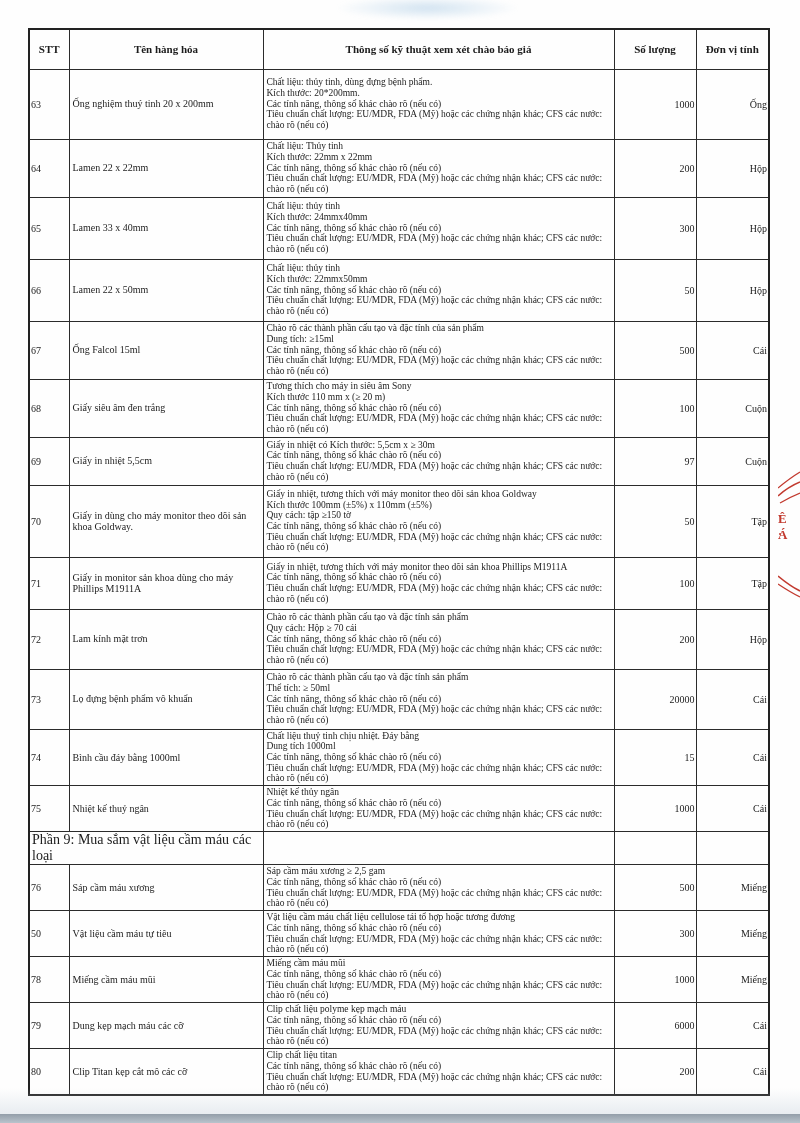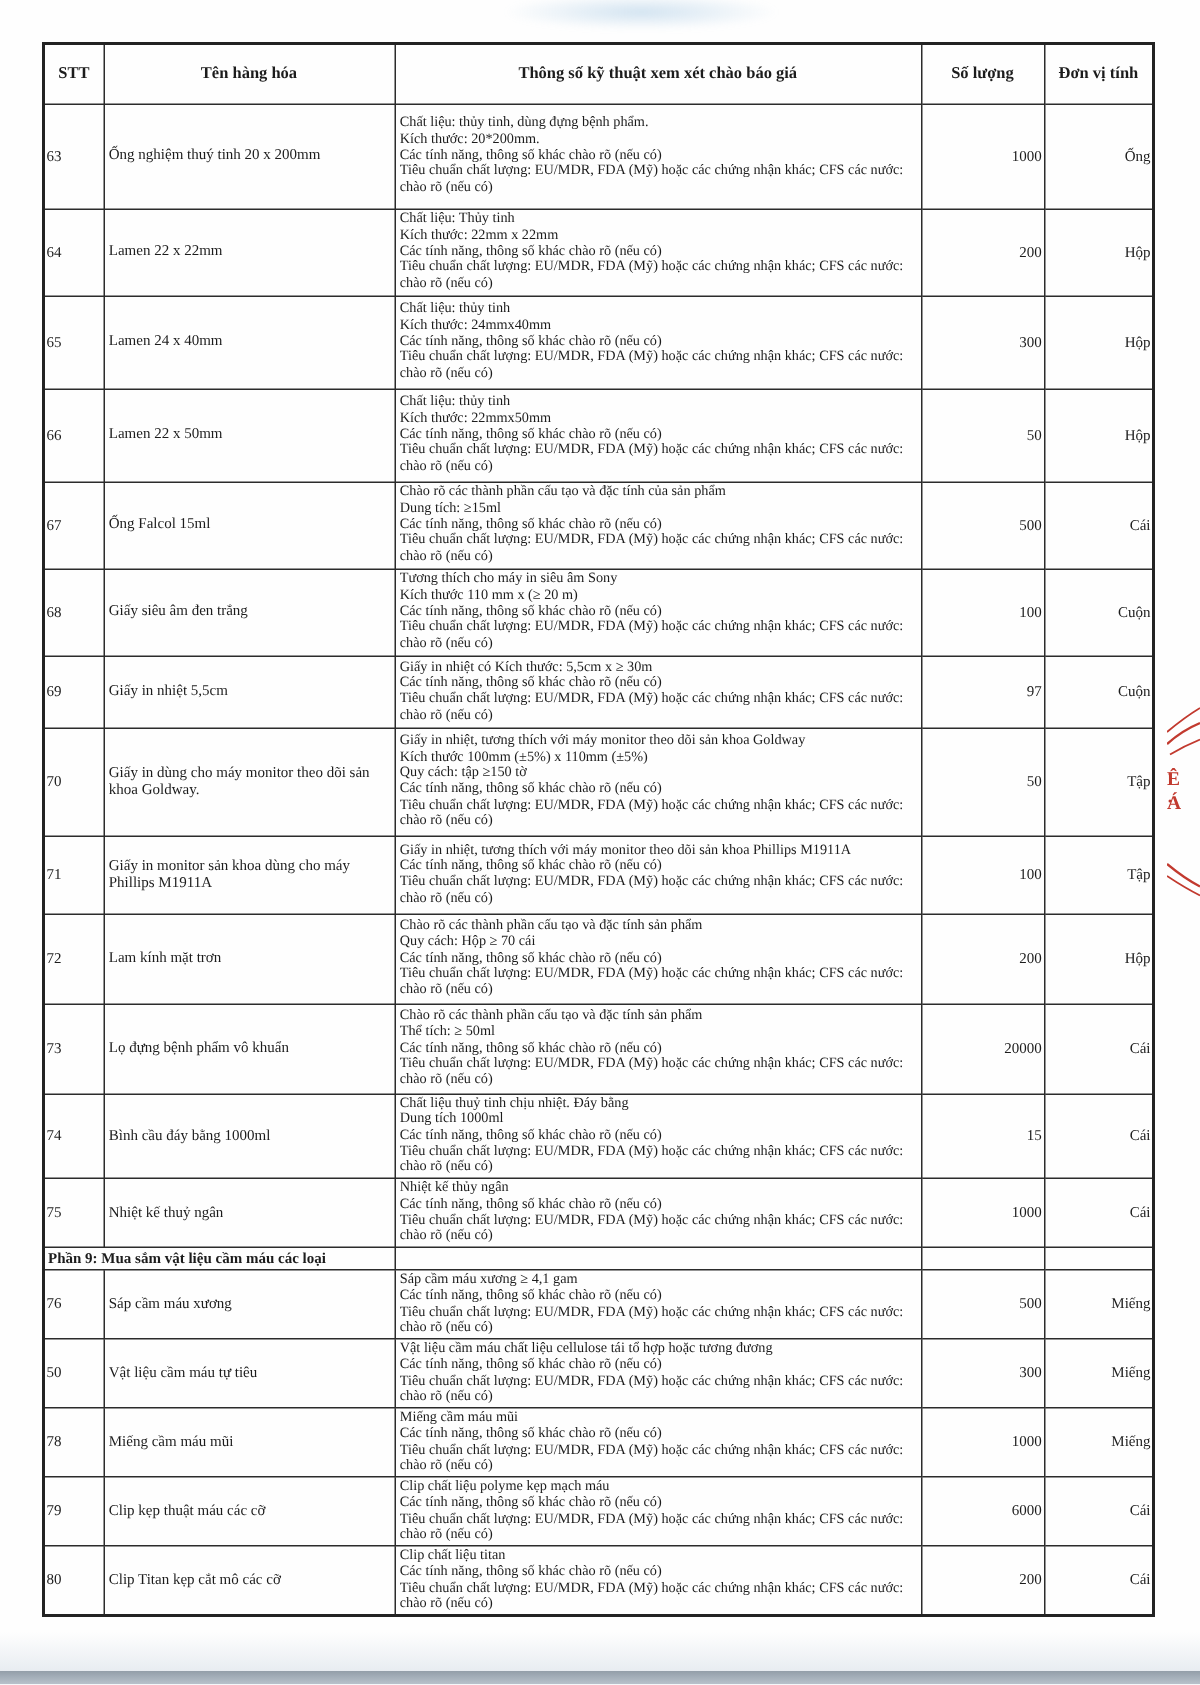--- a/index.html
+++ b/index.html
@@ -43,21 +43,21 @@
     padding:1px 3px;line-height:1.15;
   }
   td.specs{
     font-size:9.5px;vertical-align:middle;text-align:left;
     padding:1px 3px;line-height:1.13;white-space:pre-line;margin-top:47px;
   }
   td.qty,td.unit{
     font-size:10px;text-align:right;vertical-align:middle;
   }
   tr.section-row td{
-    font-weight:bold;font-size:10px;padding:0 2px;vertical-align:middle;
+    font-weight:normal;font-size:14px;padding:0 2px;vertical-align:middle;
   }
   
   .stamp-frag{
     position:absolute;right:0;top:460px;width:22px;height:155px;
     color:#c23a2f;overflow:hidden;
   }
   .stamp-frag svg{display:block;}
   .stamp-letter{
     position:absolute;left:0;font-weight:bold;font-size:13px;
     letter-spacing:1px;line-height:1;color:#c23a2f;
@@ -114,21 +114,21 @@
           <td class="name">Lamen 22 x 22mm</td>
           <td class="specs">Chất liệu: Thủy tinh
 Kích thước: 22mm x 22mm
 Các tính năng, thông số khác chào rõ (nếu có)
 Tiêu chuẩn chất lượng: EU/MDR, FDA (Mỹ) hoặc các chứng nhận khác; CFS các nước: chào rõ (nếu có)</td>
           <td class="qty">200</td>
           <td class="unit">Hộp</td>
         </tr>
         <tr style="height: 62px;">
           <td class="stt">65</td>
-          <td class="name">Lamen 24 x 40mm</td>
+          <td class="name">Lamen 33 x 40mm</td>
           <td class="specs">Chất liệu: thủy tinh
 Kích thước: 24mmx40mm
 Các tính năng, thông số khác chào rõ (nếu có)
 Tiêu chuẩn chất lượng: EU/MDR, FDA (Mỹ) hoặc các chứng nhận khác; CFS các nước: chào rõ (nếu có)</td>
           <td class="qty">300</td>
           <td class="unit">Hộp</td>
         </tr>
         <tr style="height: 62px;">
           <td class="stt">66</td>
           <td class="name">Lamen 22 x 50mm</td>
@@ -229,21 +229,21 @@
         </tr>
         <tr class="section-row" style="height: 15px;">
           <td colspan="2">Phần 9: Mua sắm vật liệu cầm máu các loại</td>
           <td class="specs"></td>
           <td class="qty"></td>
           <td class="unit"></td>
         </tr>
         <tr style="height: 46px;">
           <td class="stt">76</td>
           <td class="name">Sáp cầm máu xương</td>
-          <td class="specs">Sáp cầm máu xương ≥ 4,1 gam
+          <td class="specs">Sáp cầm máu xương ≥ 2,5 gam
 Các tính năng, thông số khác chào rõ (nếu có)
 Tiêu chuẩn chất lượng: EU/MDR, FDA (Mỹ) hoặc các chứng nhận khác; CFS các nước: chào rõ (nếu có)</td>
           <td class="qty">500</td>
           <td class="unit">Miếng</td>
         </tr>
         <tr style="height: 46px;">
           <td class="stt">50</td>
           <td class="name">Vật liệu cầm máu tự tiêu</td>
           <td class="specs">Vật liệu cầm máu chất liệu cellulose tái tổ hợp hoặc tương đương
 Các tính năng, thông số khác chào rõ (nếu có)
@@ -255,21 +255,21 @@
           <td class="stt">78</td>
           <td class="name">Miếng cầm máu mũi</td>
           <td class="specs">Miếng cầm máu mũi
 Các tính năng, thông số khác chào rõ (nếu có)
 Tiêu chuẩn chất lượng: EU/MDR, FDA (Mỹ) hoặc các chứng nhận khác; CFS các nước: chào rõ (nếu có)</td>
           <td class="qty">1000</td>
           <td class="unit">Miếng</td>
         </tr>
         <tr style="height: 46px;">
           <td class="stt">79</td>
-          <td class="name">Clip kẹp thuật máu các cỡ</td>
+          <td class="name">Dung kẹp mạch máu các cỡ</td>
           <td class="specs">Clip chất liệu polyme kẹp mạch máu
 Các tính năng, thông số khác chào rõ (nếu có)
 Tiêu chuẩn chất lượng: EU/MDR, FDA (Mỹ) hoặc các chứng nhận khác; CFS các nước: chào rõ (nếu có)</td>
           <td class="qty">6000</td>
           <td class="unit">Cái</td>
         </tr>
         <tr style="height: 46px;">
           <td class="stt">80</td>
           <td class="name">Clip Titan kẹp cắt mô các cỡ</td>
           <td class="specs">Clip chất liệu titan

